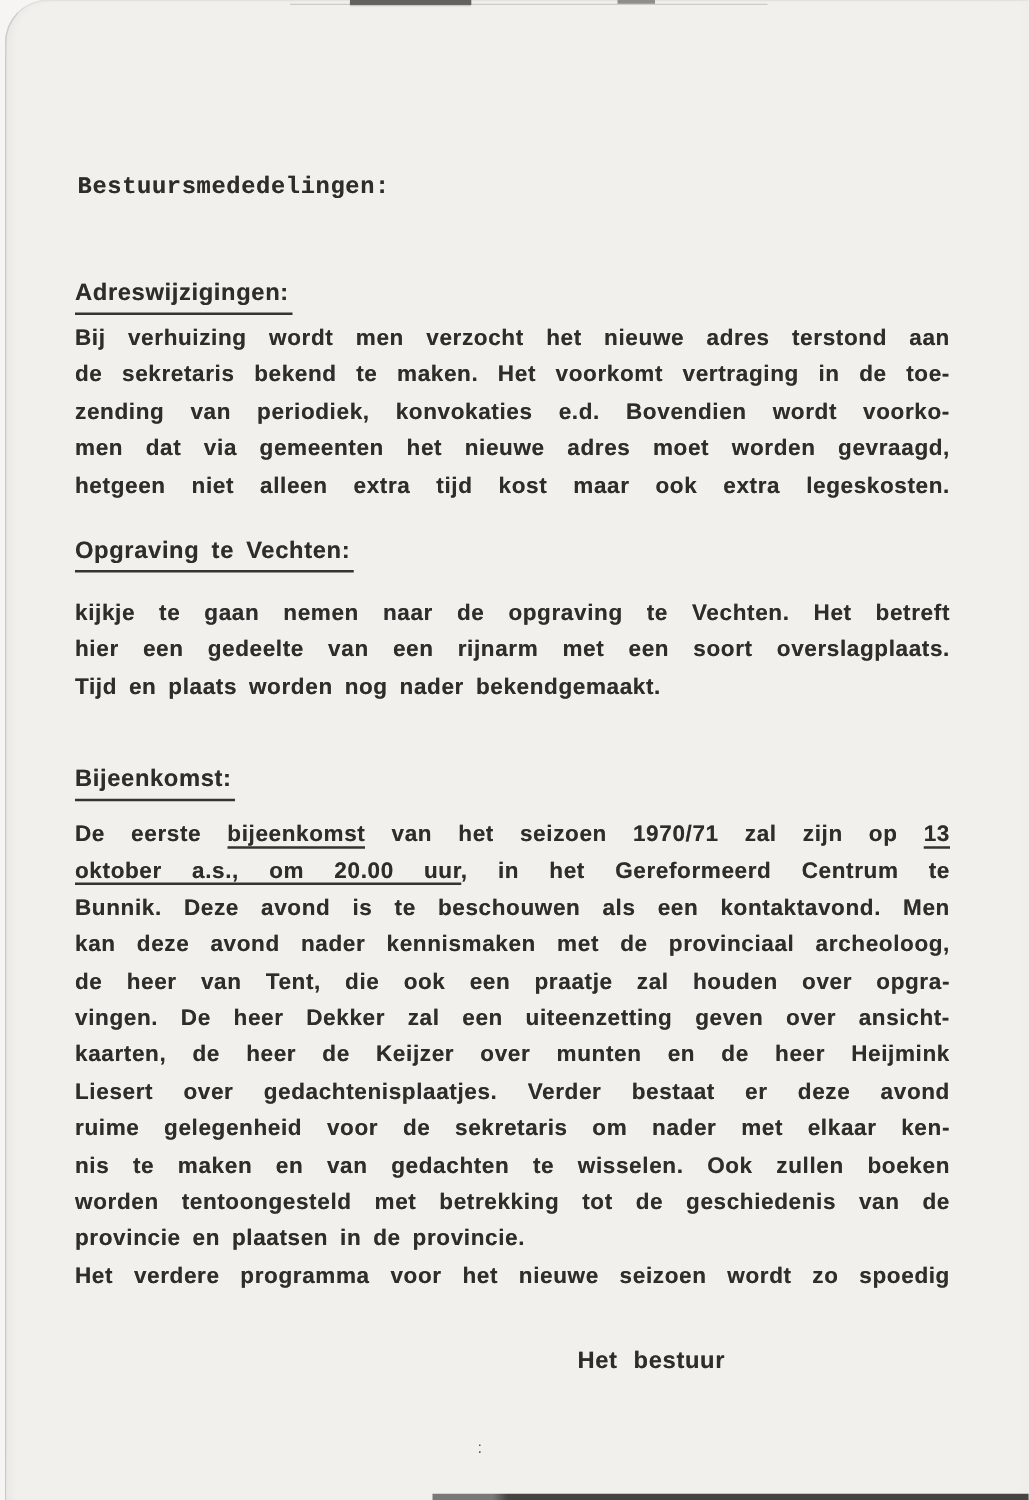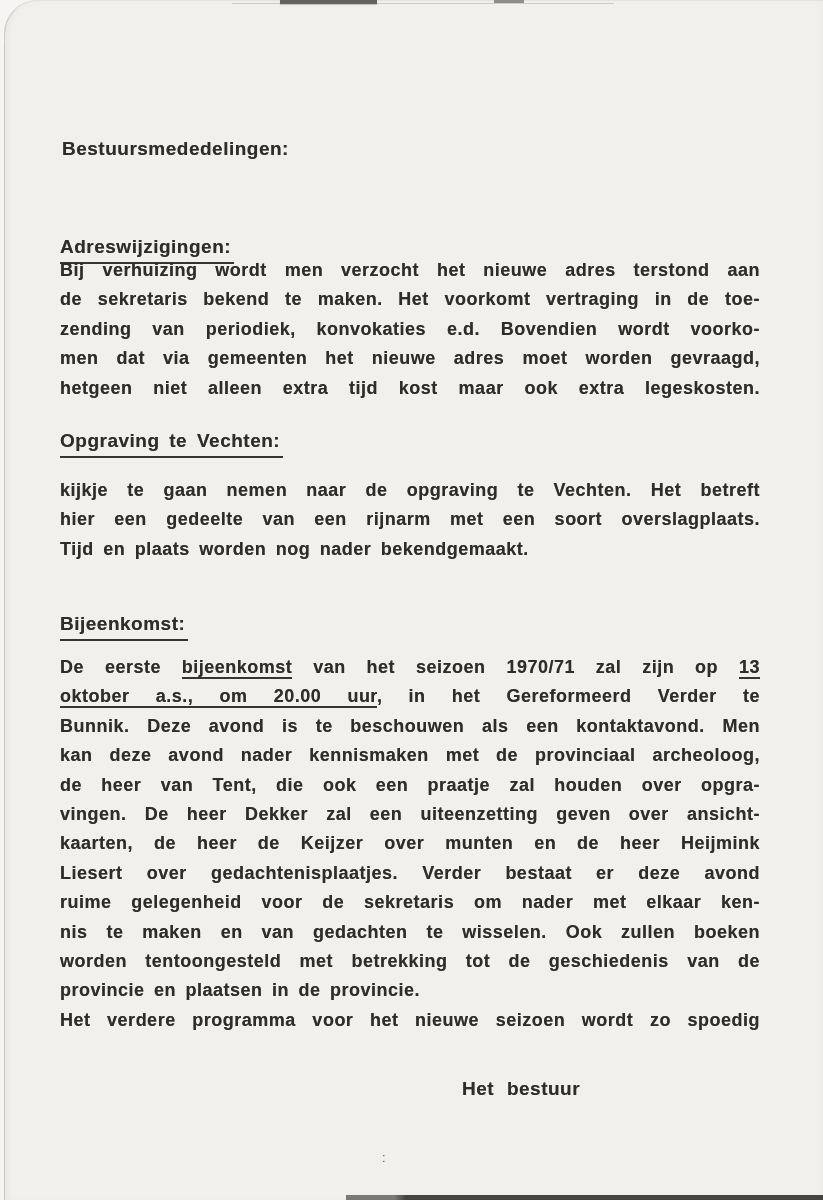--- a/index.html
+++ b/index.html
@@ -73,23 +73,23 @@
 <body>
 
 <div class="scan">
   <div class="paper"></div>
   <div class="abs corner-curve"></div>
   <div class="abs top-bar-1"></div>
   <div class="abs top-bar-2"></div>
   <div class="abs top-hair"></div>
   <div class="abs bottom-bar"></div>
 
-  <div class="abs txt doc-title" style="left:62px;top:138px;">Bestuursmededelingen:</div>
+  <div class="abs txt doc-title" style="left:62px;top:138px;font-family:Liberation Mono, monospace;">Bestuursmededelingen:</div>
 
-  <div class="abs" style="left:60px;top:236px;">
+  <div class="abs" style="left:60px;top:224px;">
     <span class="txt heading">Adreswijzigingen:</span>
   </div>
   <div class="abs txt para" style="left:60px;top:256px;">
     <div class="ln j">Bij verhuizing wordt men verzocht het nieuwe adres terstond aan</div>
     <div class="ln j">de sekretaris bekend te maken. Het voorkomt vertraging in de toe-</div>
     <div class="ln j">zending van periodiek, konvokaties e.d. Bovendien wordt voorko-</div>
     <div class="ln j">men dat via gemeenten het nieuwe adres moet worden gevraagd,</div>
     <div class="ln j">hetgeen niet alleen extra tijd kost maar ook extra legeskosten.</div>
   </div>
 
@@ -100,21 +100,21 @@
     <div class="ln j">kijkje te gaan nemen naar de opgraving te Vechten. Het betreft</div>
     <div class="ln j">hier een gedeelte van een rijnarm met een soort overslagplaats.</div>
     <div class="ln">Tijd en plaats worden nog nader bekendgemaakt.</div>
   </div>
 
   <div class="abs" style="left:60px;top:613px;">
     <span class="txt heading">Bijeenkomst:</span>
   </div>
   <div class="abs txt para" style="left:60px;top:653px;">
     <div class="ln j"><span>De eerste </span><span class="u">bijeenkomst</span><span> van het seizoen 1970/71 zal zijn op </span><span class="u">13</span></div>
-    <div class="ln j"><span class="u">oktober a.s., om 20.00 uur</span><span>, in het Gereformeerd Verder te</span></div>
+    <div class="ln j"><span class="u">oktober a.s., om 20.00 uur</span><span>, in het Gereformeerd Centrum te</span></div>
     <div class="ln j">Bunnik. Deze avond is te beschouwen als een kontaktavond. Men</div>
     <div class="ln j">kan deze avond nader kennismaken met de provinciaal archeoloog,</div>
     <div class="ln j">de heer van Tent, die ook een praatje zal houden over opgra-</div>
     <div class="ln j">vingen. De heer Dekker zal een uiteenzetting geven over ansicht-</div>
     <div class="ln j">kaarten, de heer de Keijzer over munten en de heer Heijmink</div>
     <div class="ln j">Liesert over gedachtenisplaatjes. Verder bestaat er deze avond</div>
     <div class="ln j">ruime gelegenheid voor de sekretaris om nader met elkaar ken-</div>
     <div class="ln j">nis te maken en van gedachten te wisselen. Ook zullen boeken</div>
     <div class="ln j">worden tentoongesteld met betrekking tot de geschiedenis van de</div>
     <div class="ln">provincie en plaatsen in de provincie.</div>

